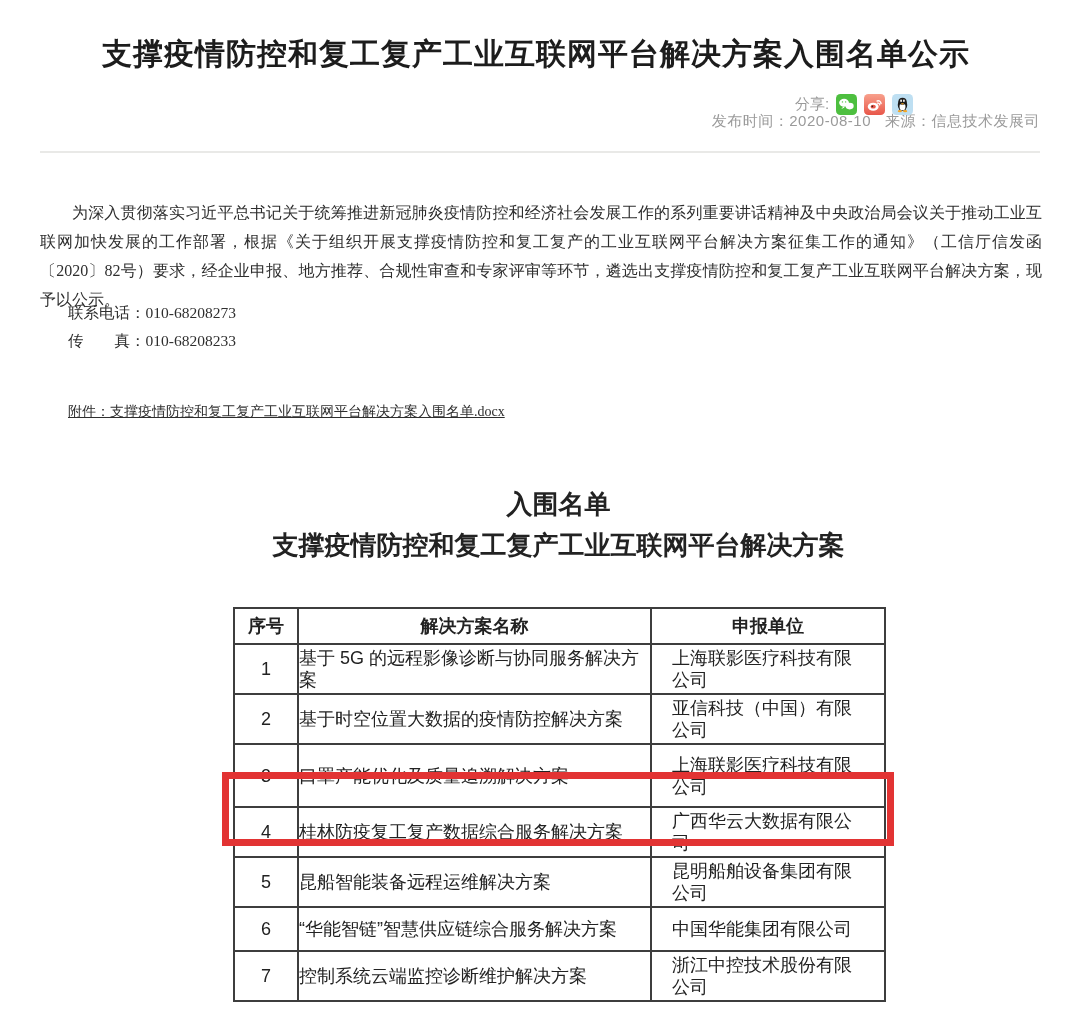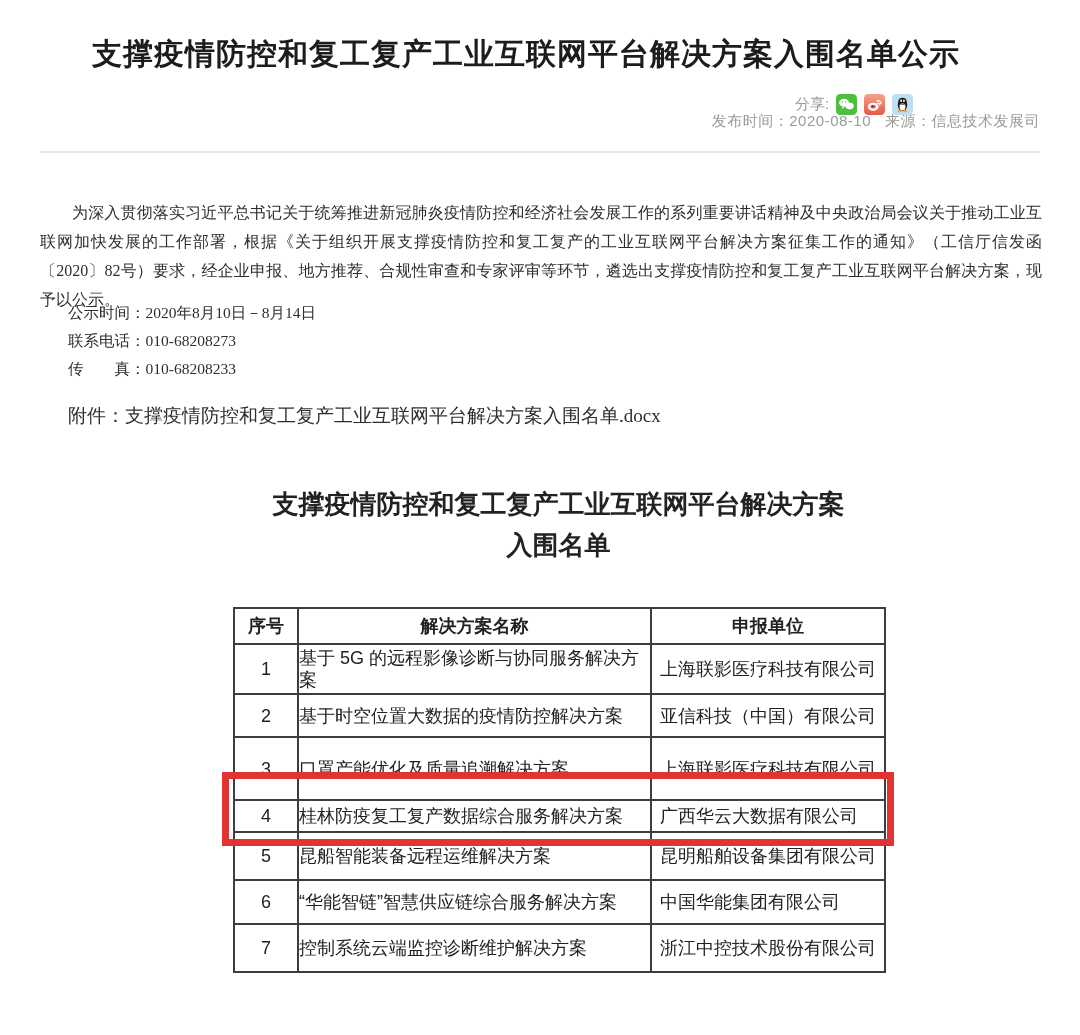--- a/index.html
+++ b/index.html
@@ -3,21 +3,21 @@
 <meta charset="utf-8">
 <style>
   * { margin: 0; padding: 0; box-sizing: border-box; }
   html, body { width: 1080px; height: 1035px; overflow: hidden; background: #ffffff; }
   .page {
     position: relative; width: 1080px; height: 1035px; background: #ffffff;
     font-family: "Liberation Serif", serif; color: #2e2e2e;
   }
   
   .page-title {
-    position: absolute; top: 34px; left: 26px; width: 1000px;
+    position: absolute; top: 34px; left: 36px; width: 1000px;
     text-align: center; font-family: "Liberation Sans", sans-serif;
     font-size: 30px; font-weight: 700; color: #1c1c1c; letter-spacing: 1px;
   }
   .meta-bar {
     position: absolute; top: 112px; left: 40px; width: 1000px;
     text-align: right; font-family: "Liberation Sans", sans-serif;
     font-size: 15px; color: #9a9a9a; letter-spacing: 0.5px;
   }
   .meta-bar .sep { display: inline-block; width: 14px; }
   .share-bar {
@@ -36,21 +36,21 @@
     position: absolute; top: 198px; left: 40px; width: 1002px;
     font-size: 16px; line-height: 29px; text-align: justify;
     text-indent: 2em; color: #2e2e2e;
   }
   .info-block {
     position: absolute; top: 299px; left: 68px;
     font-size: 15.5px; line-height: 28px; color: #2e2e2e;
   }
   .attach-line {
     position: absolute; top: 403px; left: 68px;
-    font-size: 19px; color: #2e2e2e;
+    font-size: 14px; color: #2e2e2e; text-decoration: underline;
   }
   .attach-line a { color: #2e2e2e; text-decoration: none; cursor: pointer; }
   
   .doc { position: absolute; top: 448px; left: 233px; width: 651px; }
   .doc-label {
     font-family: "Liberation Sans", sans-serif;
     font-size: 19px; font-weight: 700; color: #262626; margin-left: 7px;
   }
   .doc-title {
     margin-top: 36px; text-align: center;
@@ -65,21 +65,21 @@
   .doc-table col.c1 { width: 64px; }
   .doc-table col.c2 { width: 353px; }
   .doc-table col.c3 { width: 234px; }
   .doc-table td, .doc-table th {
     border: 2px solid #3d3d3d; vertical-align: middle;
     line-height: 22px; overflow: hidden;
   }
   .doc-table th { font-weight: 700; text-align: center; }
   .doc-table td.no { text-align: center; }
   .doc-table td.sol { padding: 2px 0; text-align: left; }
-  .doc-table td.com { padding: 2px 8px; text-align: left; }
+  .doc-table td.com { padding: 2px 20px; text-align: left; }
   .doc-table tr.section td {
     font-weight: 700; padding: 2px 12px; text-align: left;
   }
   .h36 { height: 36px; margin-left: 10px; } .h42 { height: 42px; } .h50 { height: 50px; }
   .h43 { height: 43px; } .h63 { height: 63px; } .h32 { height: 32px; }
   .h48 { height: 48px; } .h44 { height: 44px; }
   .red-box {
     position: absolute; left: -11px; top: 165px; width: 672px; height: 74px;
     border: 7px solid #e23333; pointer-events: none;
   }
@@ -134,31 +134,30 @@
           <ellipse cx="15" cy="19.6" rx="2.4" ry="1.2" fill="#f5a623"></ellipse>
         </svg>
     </span>
   </div>
 
   <div class="divider"></div>
 
   <p class="body-para">为深入贯彻落实习近平总书记关于统筹推进新冠肺炎疫情防控和经济社会发展工作的系列重要讲话精神及中央政治局会议关于推动工业互联网加快发展的工作部署，根据《关于组织开展支撑疫情防控和复工复产的工业互联网平台解决方案征集工作的通知》（工信厅信发函〔2020〕82号）要求，经企业申报、地方推荐、合规性审查和专家评审等环节，遴选出支撑疫情防控和复工复产工业互联网平台解决方案，现予以公示。</p>
 
   <div class="info-block">
-    <div>公示时间：2020年8月10日－8月14日</div>
     <div>联系电话：010-68208273</div>
     <div>传　　真：010-68208233</div>
   </div>
 
   <div class="attach-line"><span>附件：</span><a>支撑疫情防控和复工复产工业互联网平台解决方案入围名单.docx</a></div>
 
   <div class="doc">
     <div class="doc-title">
+      <div>入围名单</div>
       <div>支撑疫情防控和复工复产工业互联网平台解决方案</div>
-      <div>入围名单</div>
     </div>
 
     <div class="table-wrap">
       <table class="doc-table">
         <colgroup>
             <col class="c1">
             <col class="c2">
             <col class="c3">
           </colgroup>
         <tbody>

